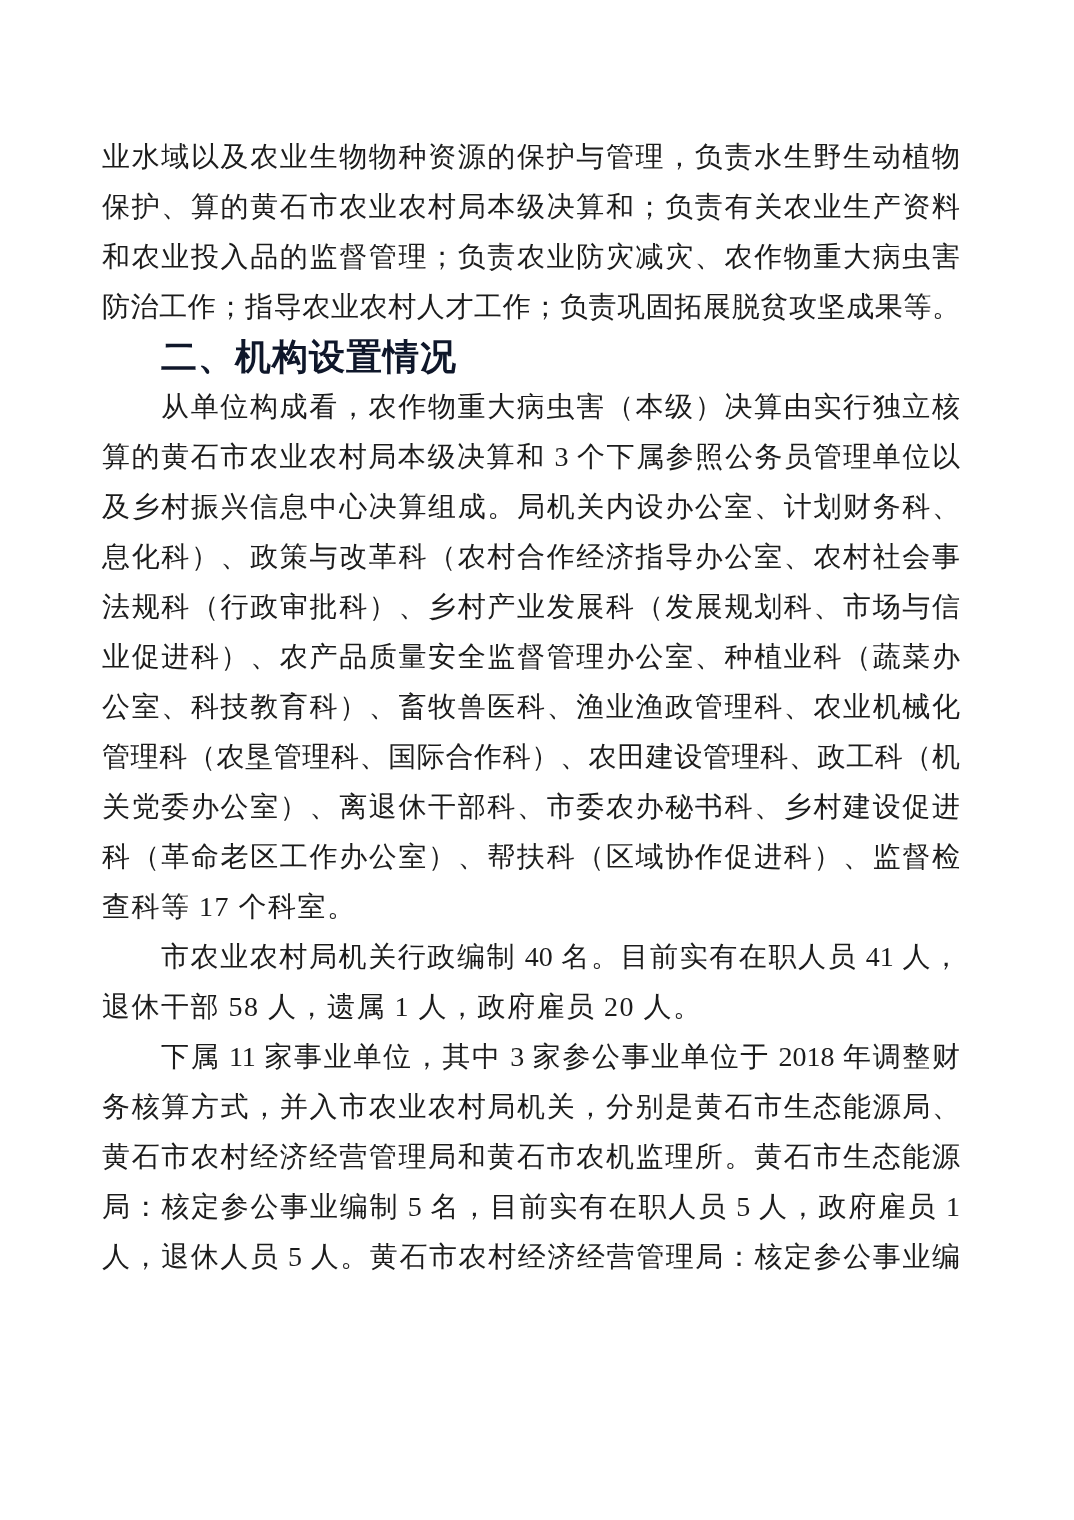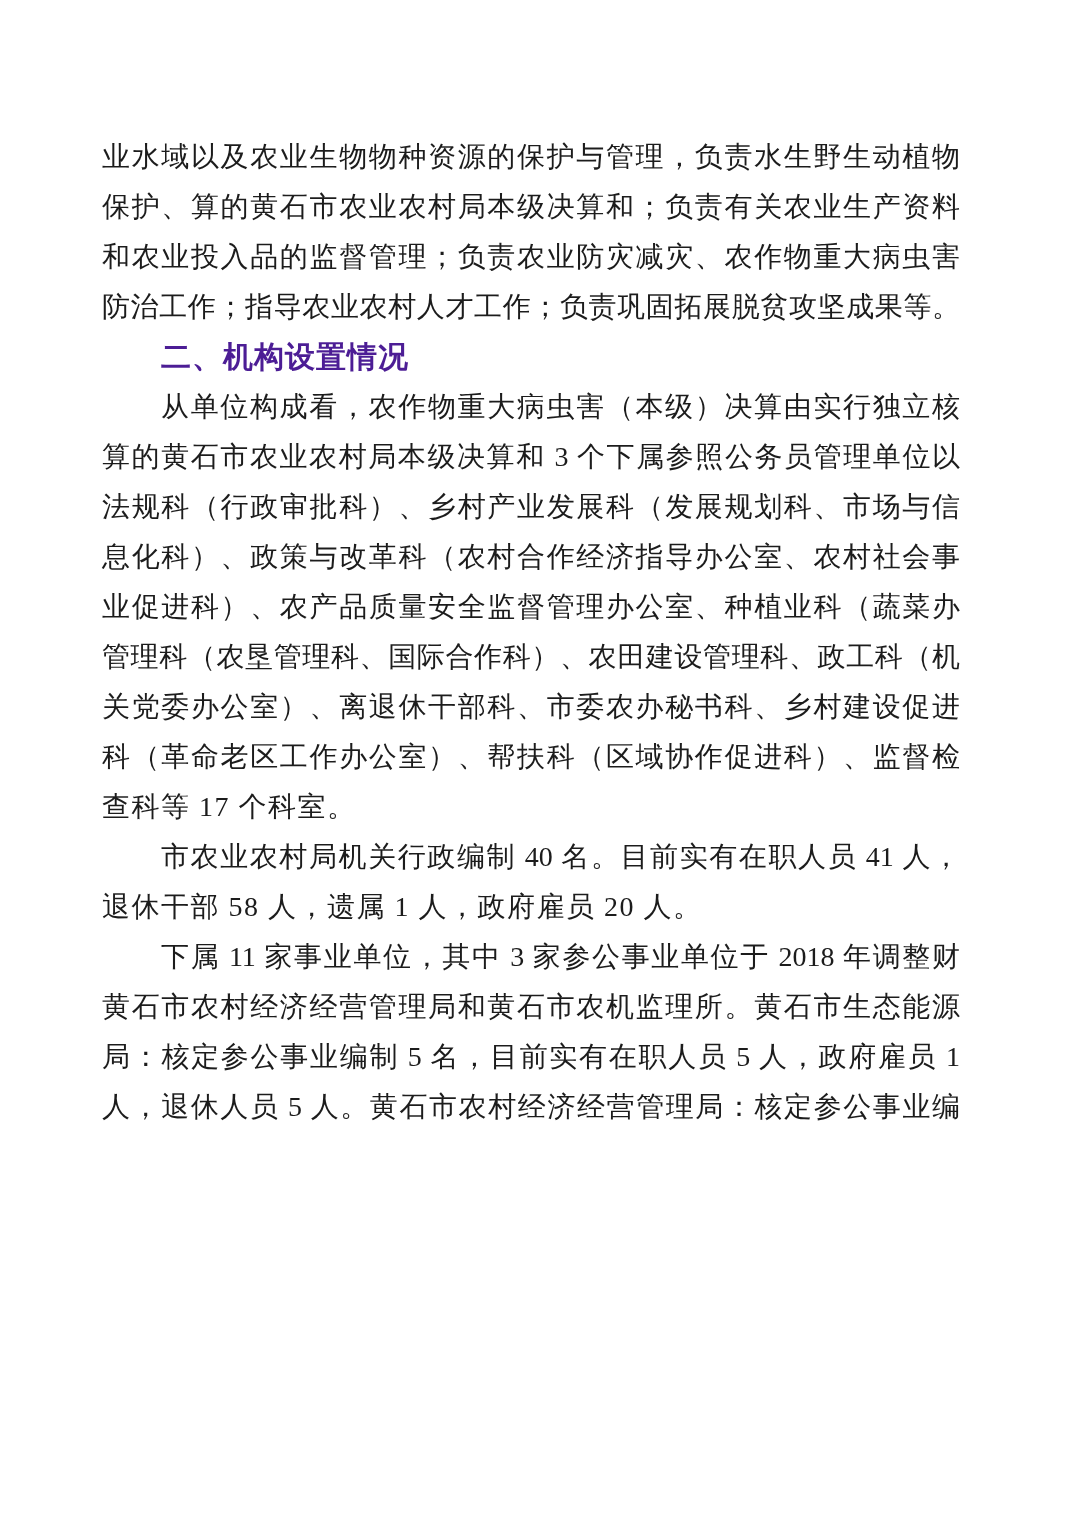--- a/index.html
+++ b/index.html
@@ -32,47 +32,50 @@
   .line.fill {
     text-align: justify;
     text-align-last: justify;
   }
   .line.indent {
     text-indent: 59px;
   }
   .line.heading {
     font-family: "Liberation Sans", "DejaVu Sans", sans-serif;
     font-weight: 700;
-    font-size: 30px;
+    font-size: 36px;
     letter-spacing: 1px;
-    color: #4c1d95;
+    color: #0f172a;
   }
   .line:not(.fill):not(.heading) {
     letter-spacing: 1.5px;
   }
 </style>
 </head>
 <body>
 
 <div class="page">
   <div class="text-block">
       <div class="line fill">业水域以及农业生物物种资源的保护与管理，负责水生野生动植物</div>
       <div class="line fill">保护、算的黄石市农业农村局本级决算和；负责有关农业生产资料</div>
       <div class="line fill">和农业投入品的监督管理；负责农业防灾减灾、农作物重大病虫害</div>
       <div class="line fill">防治工作；指导农业农村人才工作；负责巩固拓展脱贫攻坚成果等。</div>
       <div class="line heading indent">二、机构设置情况</div>
       <div class="line indent fill">从单位构成看，农作物重大病虫害（本级）决算由实行独立核</div>
       <div class="line fill">算的黄石市农业农村局本级决算和 3 个下属参照公务员管理单位以</div>
+      <div class="line fill">及乡村振兴信息中心决算组成。局机关内设办公室、计划财务科、</div>
+      <div class="line fill">息化科）、政策与改革科（农村合作经济指导办公室、农村社会事</div>
       <div class="line fill">法规科（行政审批科）、乡村产业发展科（发展规划科、市场与信</div>
-      <div class="line fill">息化科）、政策与改革科（农村合作经济指导办公室、农村社会事</div>
       <div class="line fill">业促进科）、农产品质量安全监督管理办公室、种植业科（蔬菜办</div>
+      <div class="line fill">公室、科技教育科）、畜牧兽医科、渔业渔政管理科、农业机械化</div>
       <div class="line fill">管理科（农垦管理科、国际合作科）、农田建设管理科、政工科（机</div>
       <div class="line fill">关党委办公室）、离退休干部科、市委农办秘书科、乡村建设促进</div>
       <div class="line fill">科（革命老区工作办公室）、帮扶科（区域协作促进科）、监督检</div>
       <div class="line">查科等 17 个科室。</div>
       <div class="line indent fill">市农业农村局机关行政编制 40 名。目前实有在职人员 41 人，</div>
       <div class="line">退休干部 58 人，遗属 1 人，政府雇员 20 人。</div>
       <div class="line indent fill">下属 11 家事业单位，其中 3 家参公事业单位于 2018 年调整财</div>
+      <div class="line fill">务核算方式，并入市农业农村局机关，分别是黄石市生态能源局、</div>
       <div class="line fill">黄石市农村经济经营管理局和黄石市农机监理所。黄石市生态能源</div>
       <div class="line fill">局：核定参公事业编制 5 名，目前实有在职人员 5 人，政府雇员 1</div>
       <div class="line fill">人，退休人员 5 人。黄石市农村经济经营管理局：核定参公事业编</div>
     </div>
 </div>
 
 </body></html>

